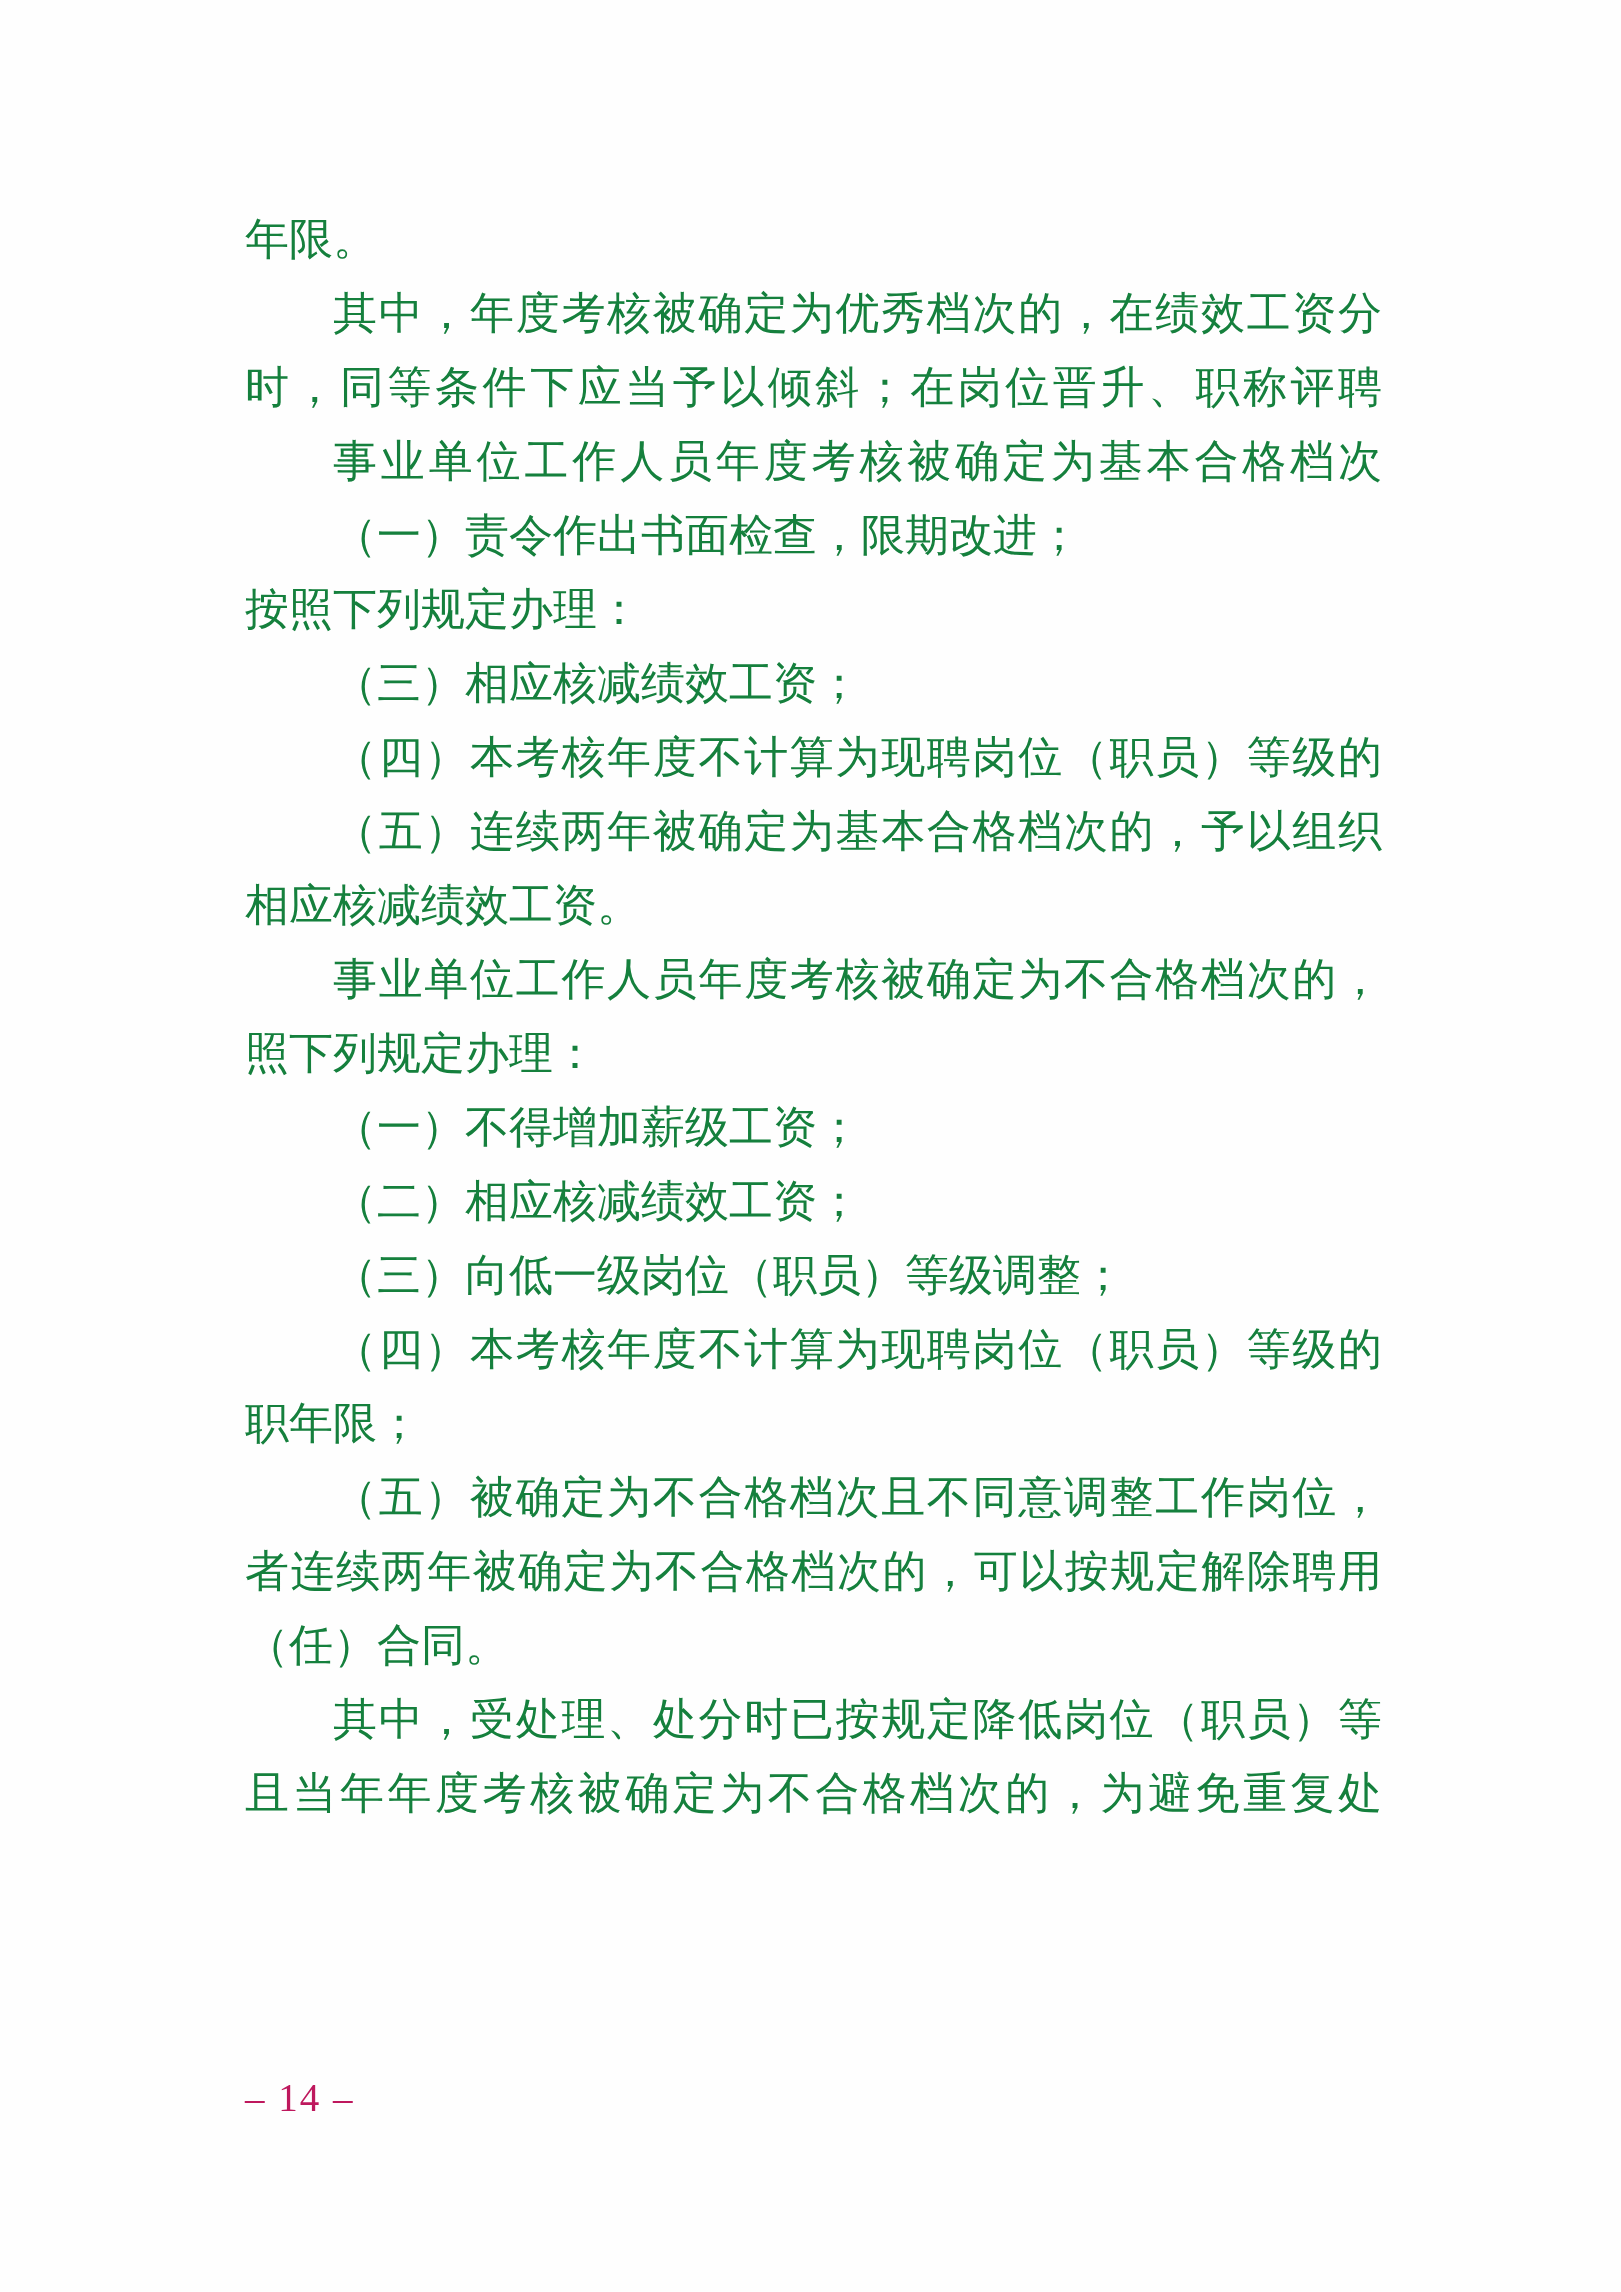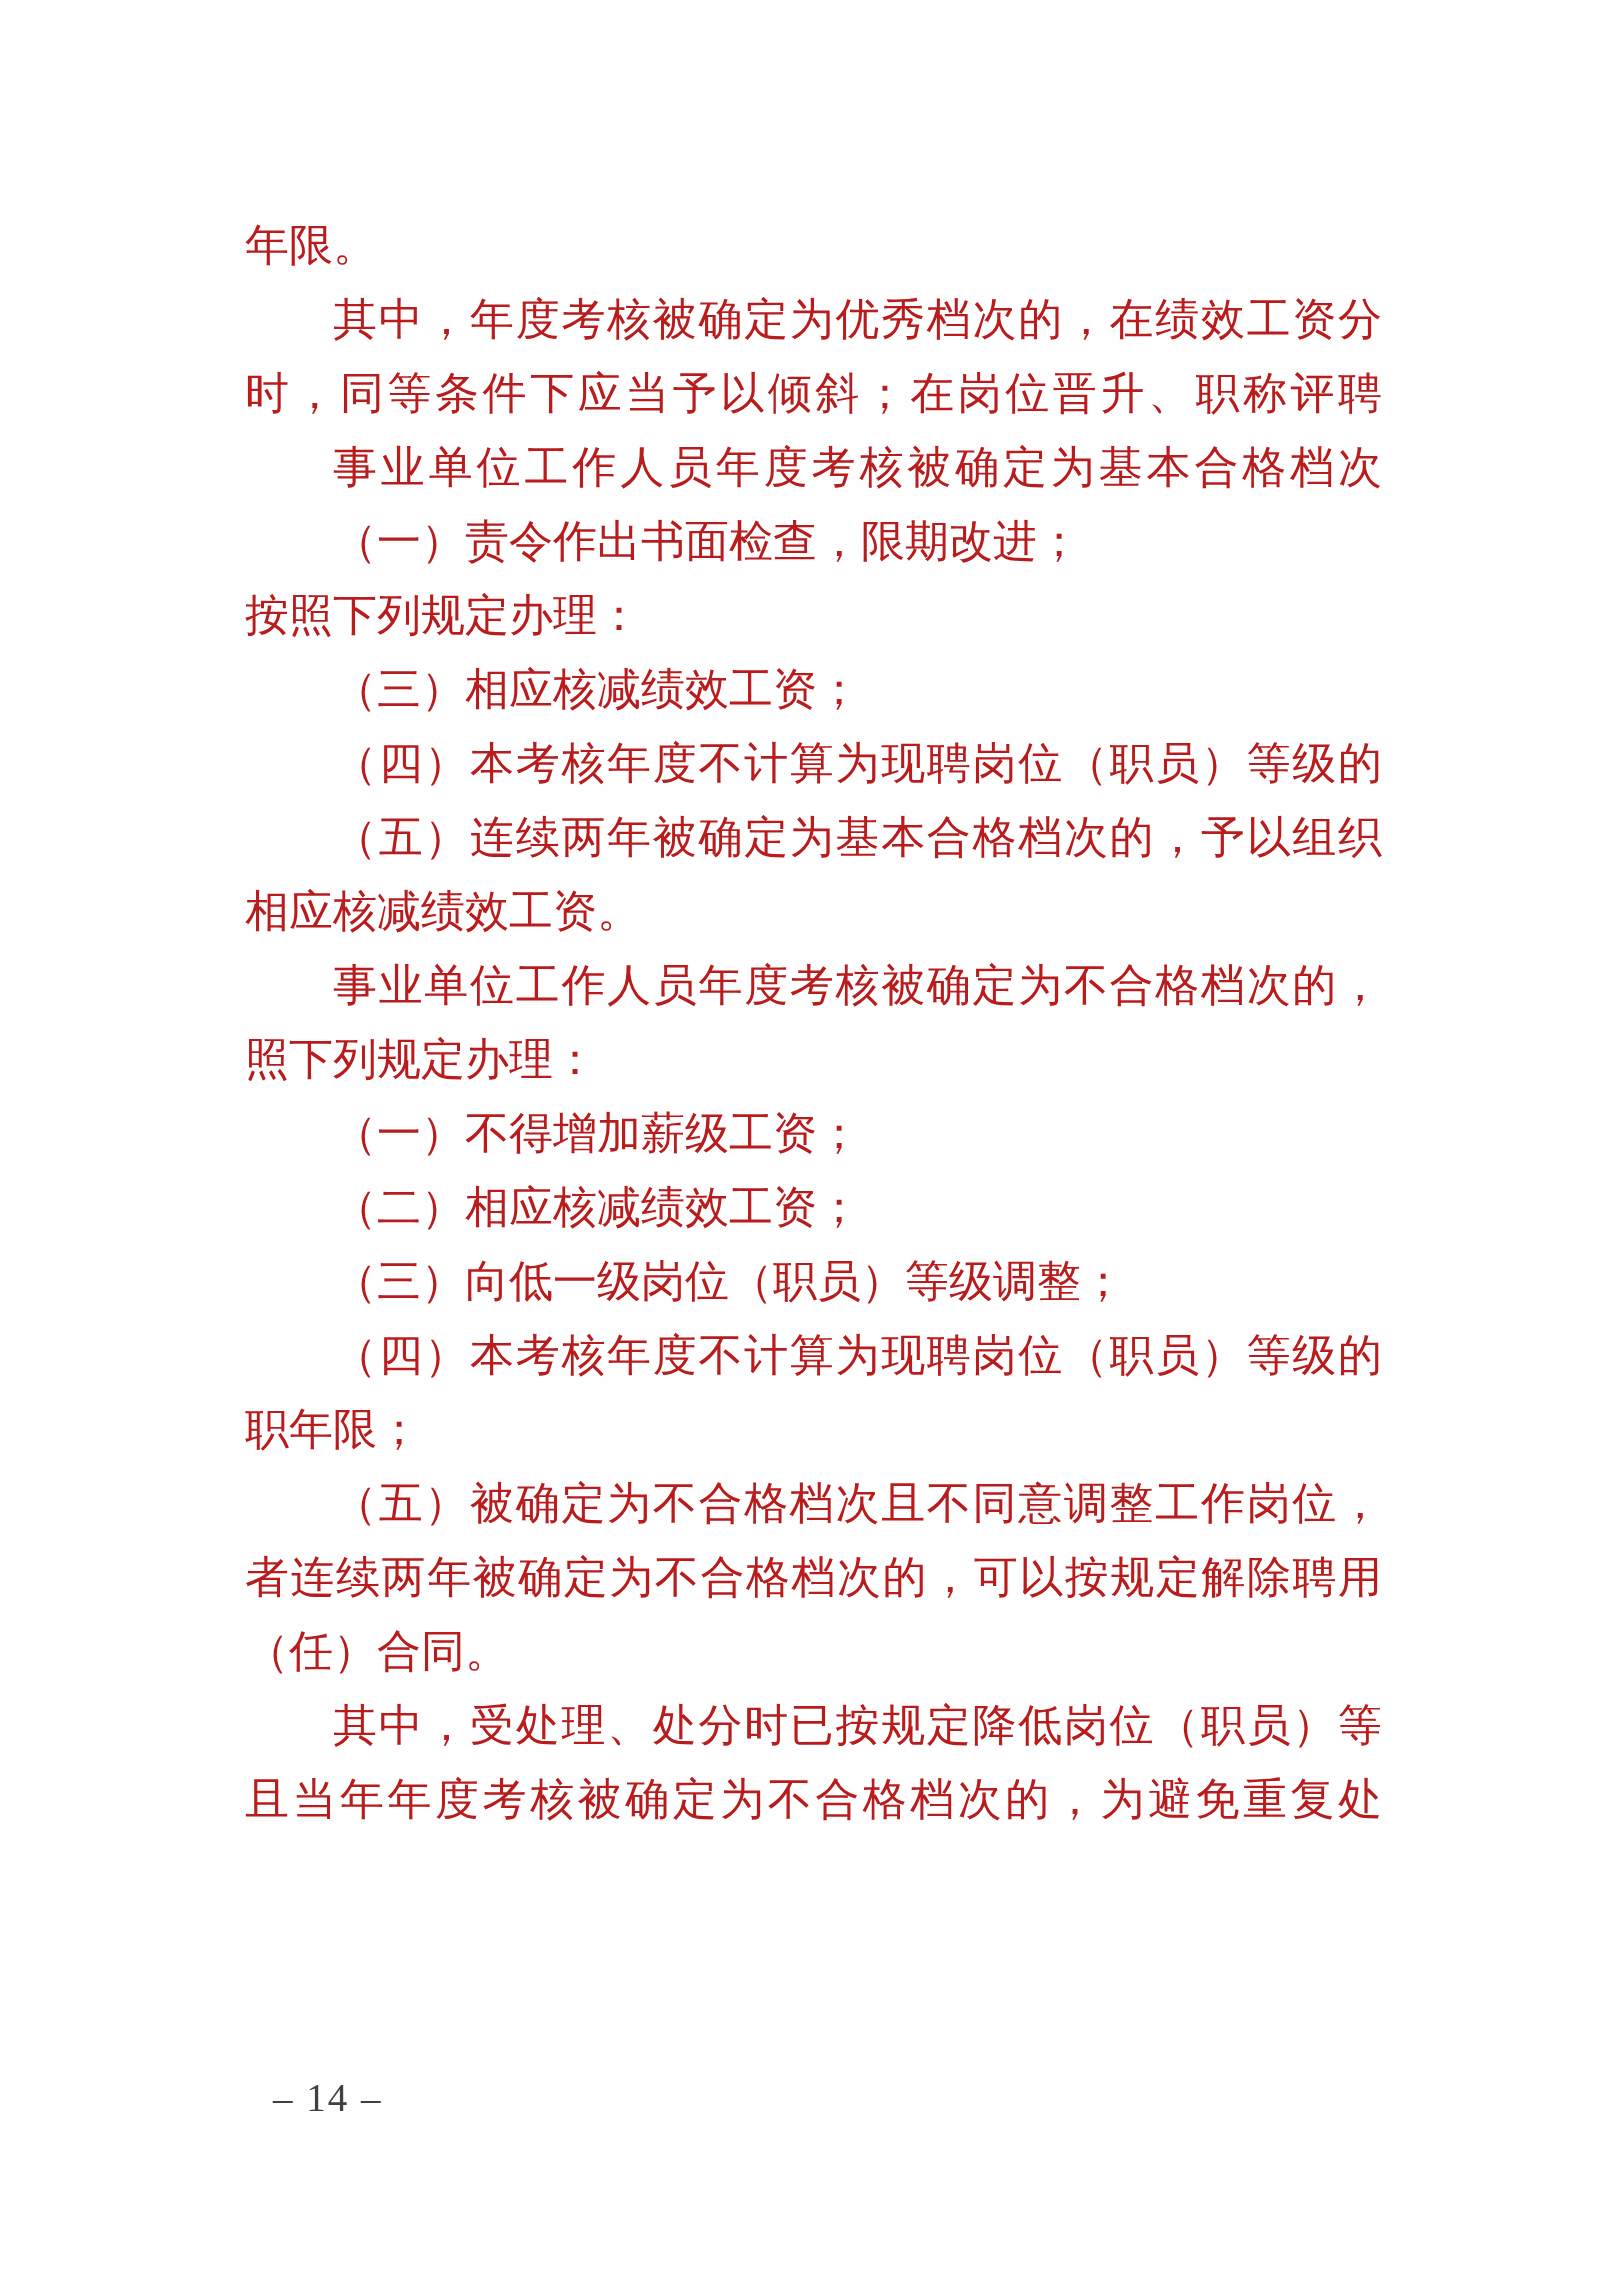--- a/index.html
+++ b/index.html
@@ -15,23 +15,23 @@
     overflow: hidden;
   }
   .doc-page {
     position: absolute;
     inset: 0;
     background: #fefefe;
   }
   .text-block {
     position: absolute;
     left: 245px;
-    top: 209px;
+    top: 203px;
     width: 1137px;
-    color: #b91c1c;
+    color: #15803d;
     font-size: 44px;
     line-height: 74px;
     font-weight: 400;
   }
   .line {
     height: 74px;
     white-space: nowrap;
     letter-spacing: 0px;
   }
   .line.indent {
@@ -43,23 +43,22 @@
     text-align: justify;
     text-align-last: justify;
     overflow: hidden;
   }
   .page-number {
     position: absolute;
     left: 245px;
     top: 2074px;
     font-size: 39px;
     line-height: 47px;
-    color: #404040;
+    color: #be185d;
     letter-spacing: 2px;
-    margin-left: 28px;
   }
 </style>
 </head>
 <body>
 
 <div class="doc-page">
   <div class="text-block">
       <div class="line">年限。</div>
       <div class="line indent justify">其中，年度考核被确定为优秀档次的，在绩效工资分配</div>
       <div class="line justify">时，同等条件下应当予以倾斜；在岗位晋升、职称评聘时，</div>

